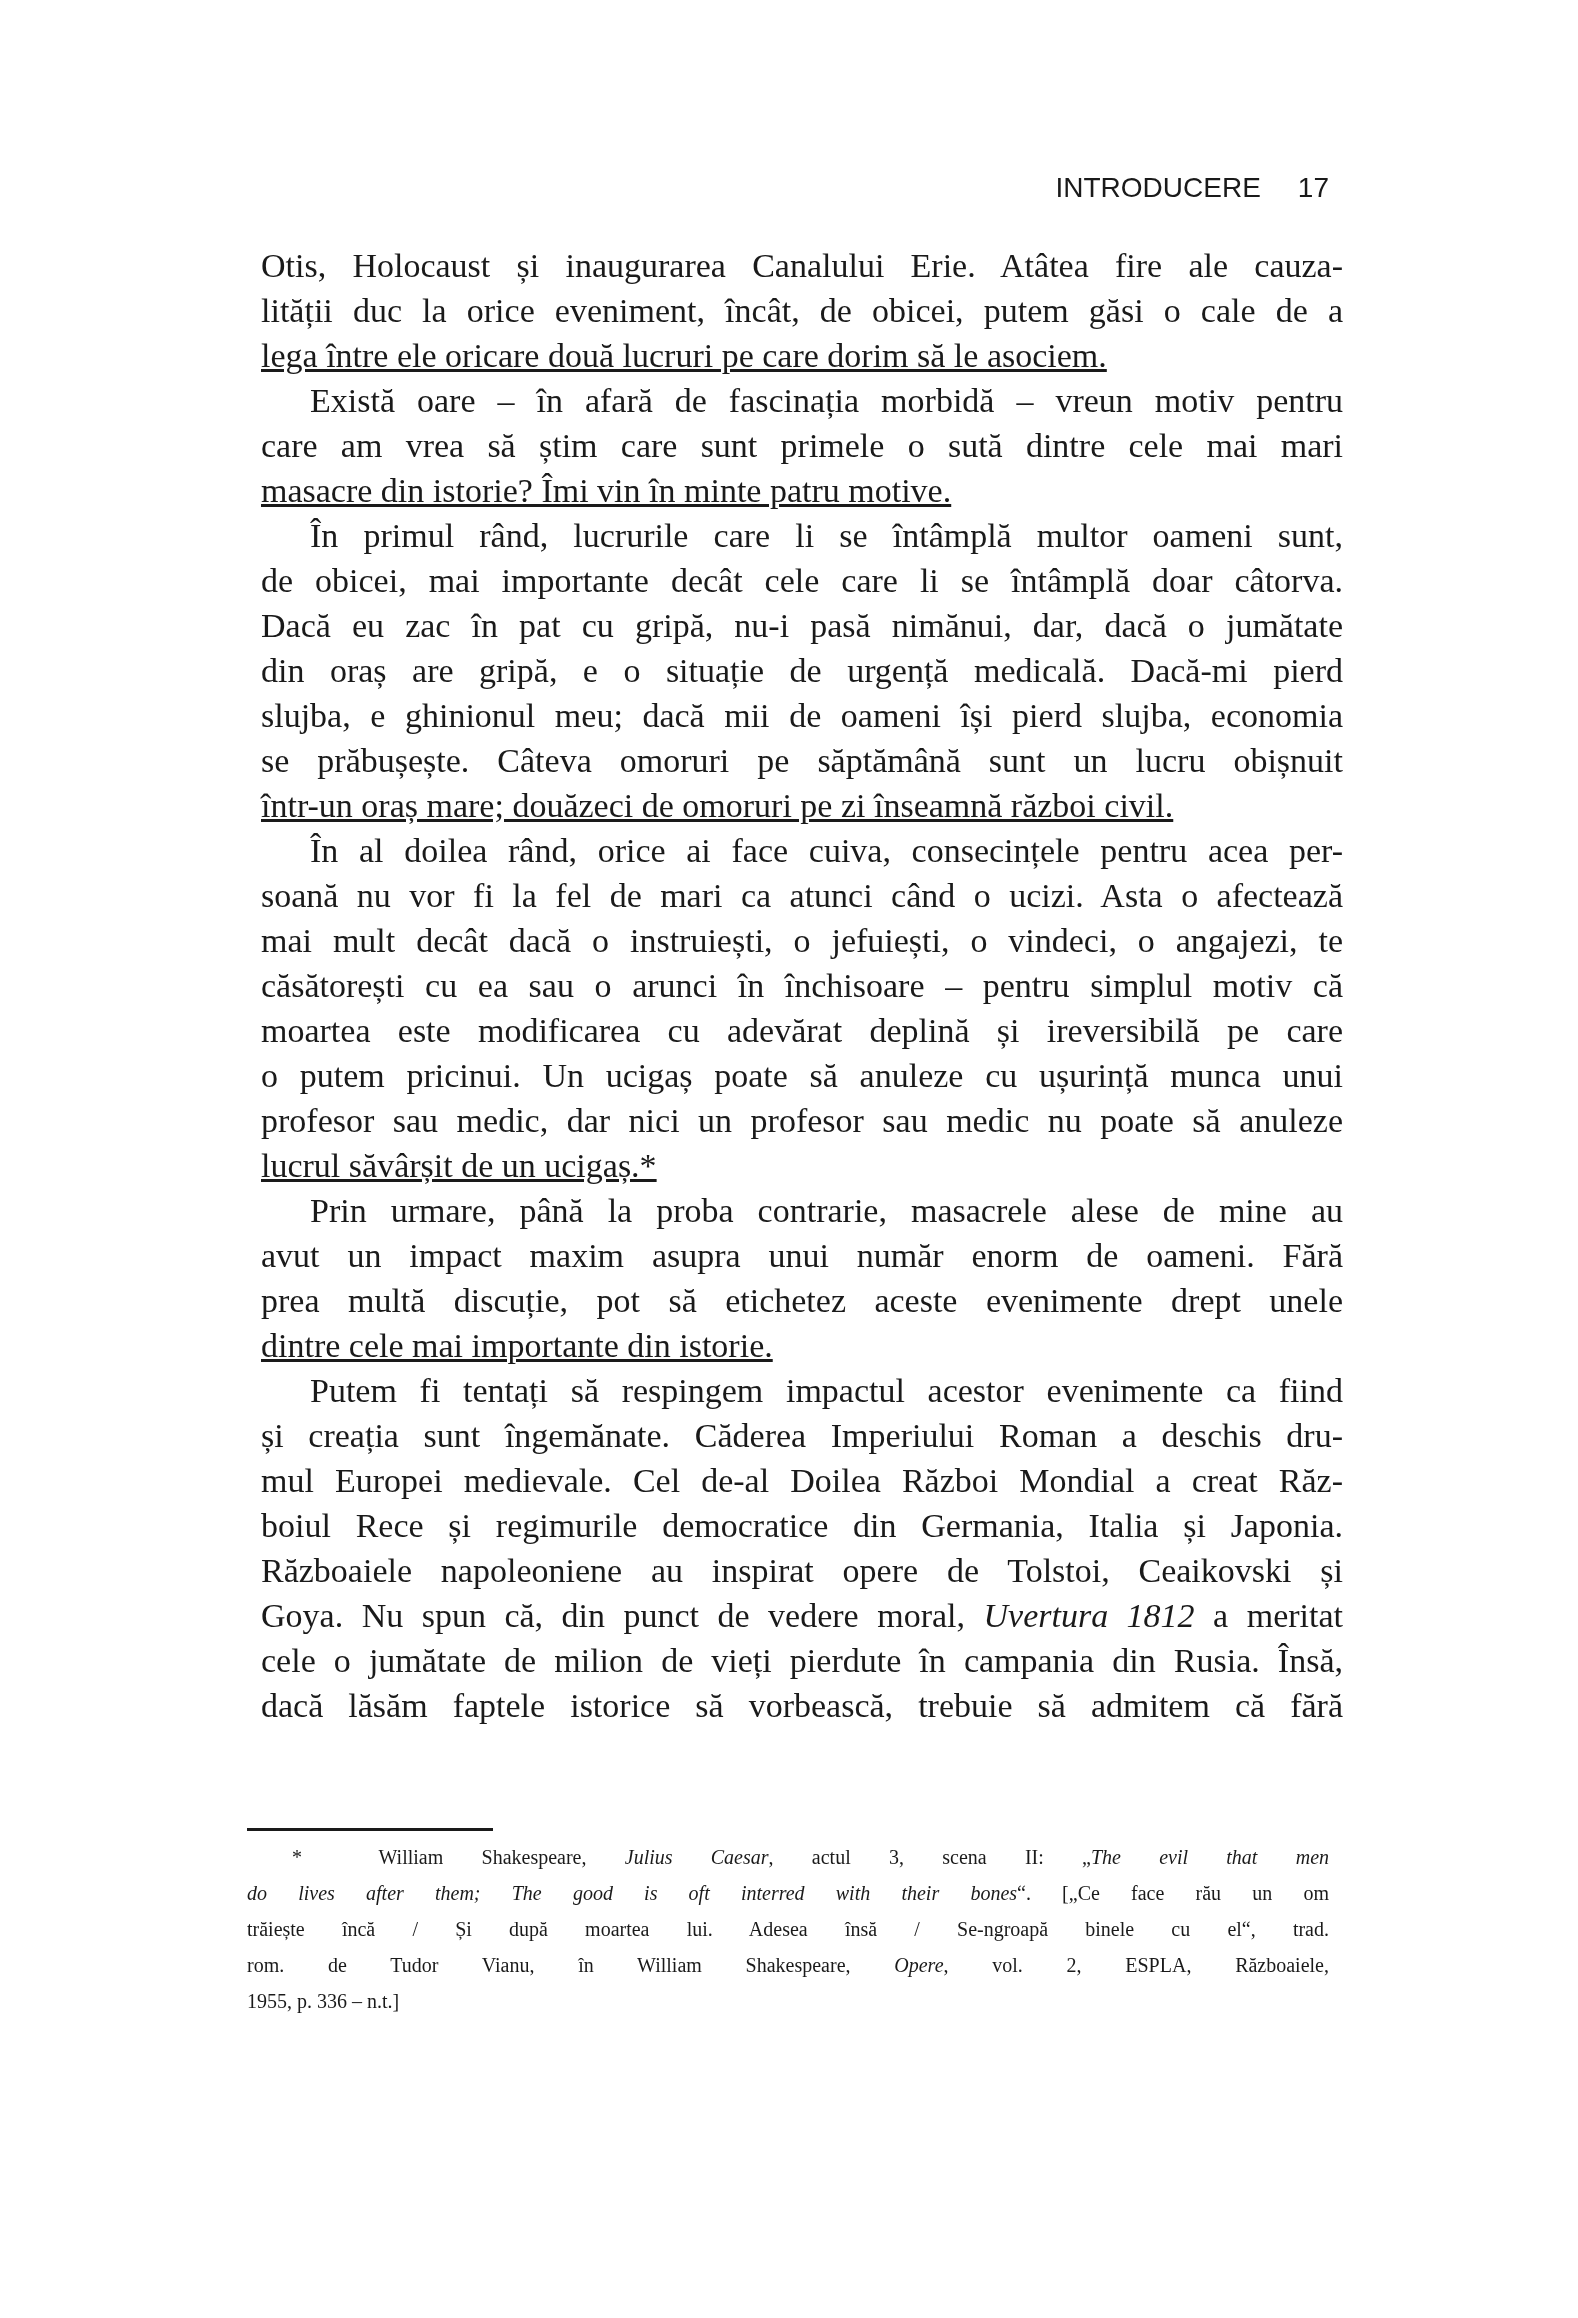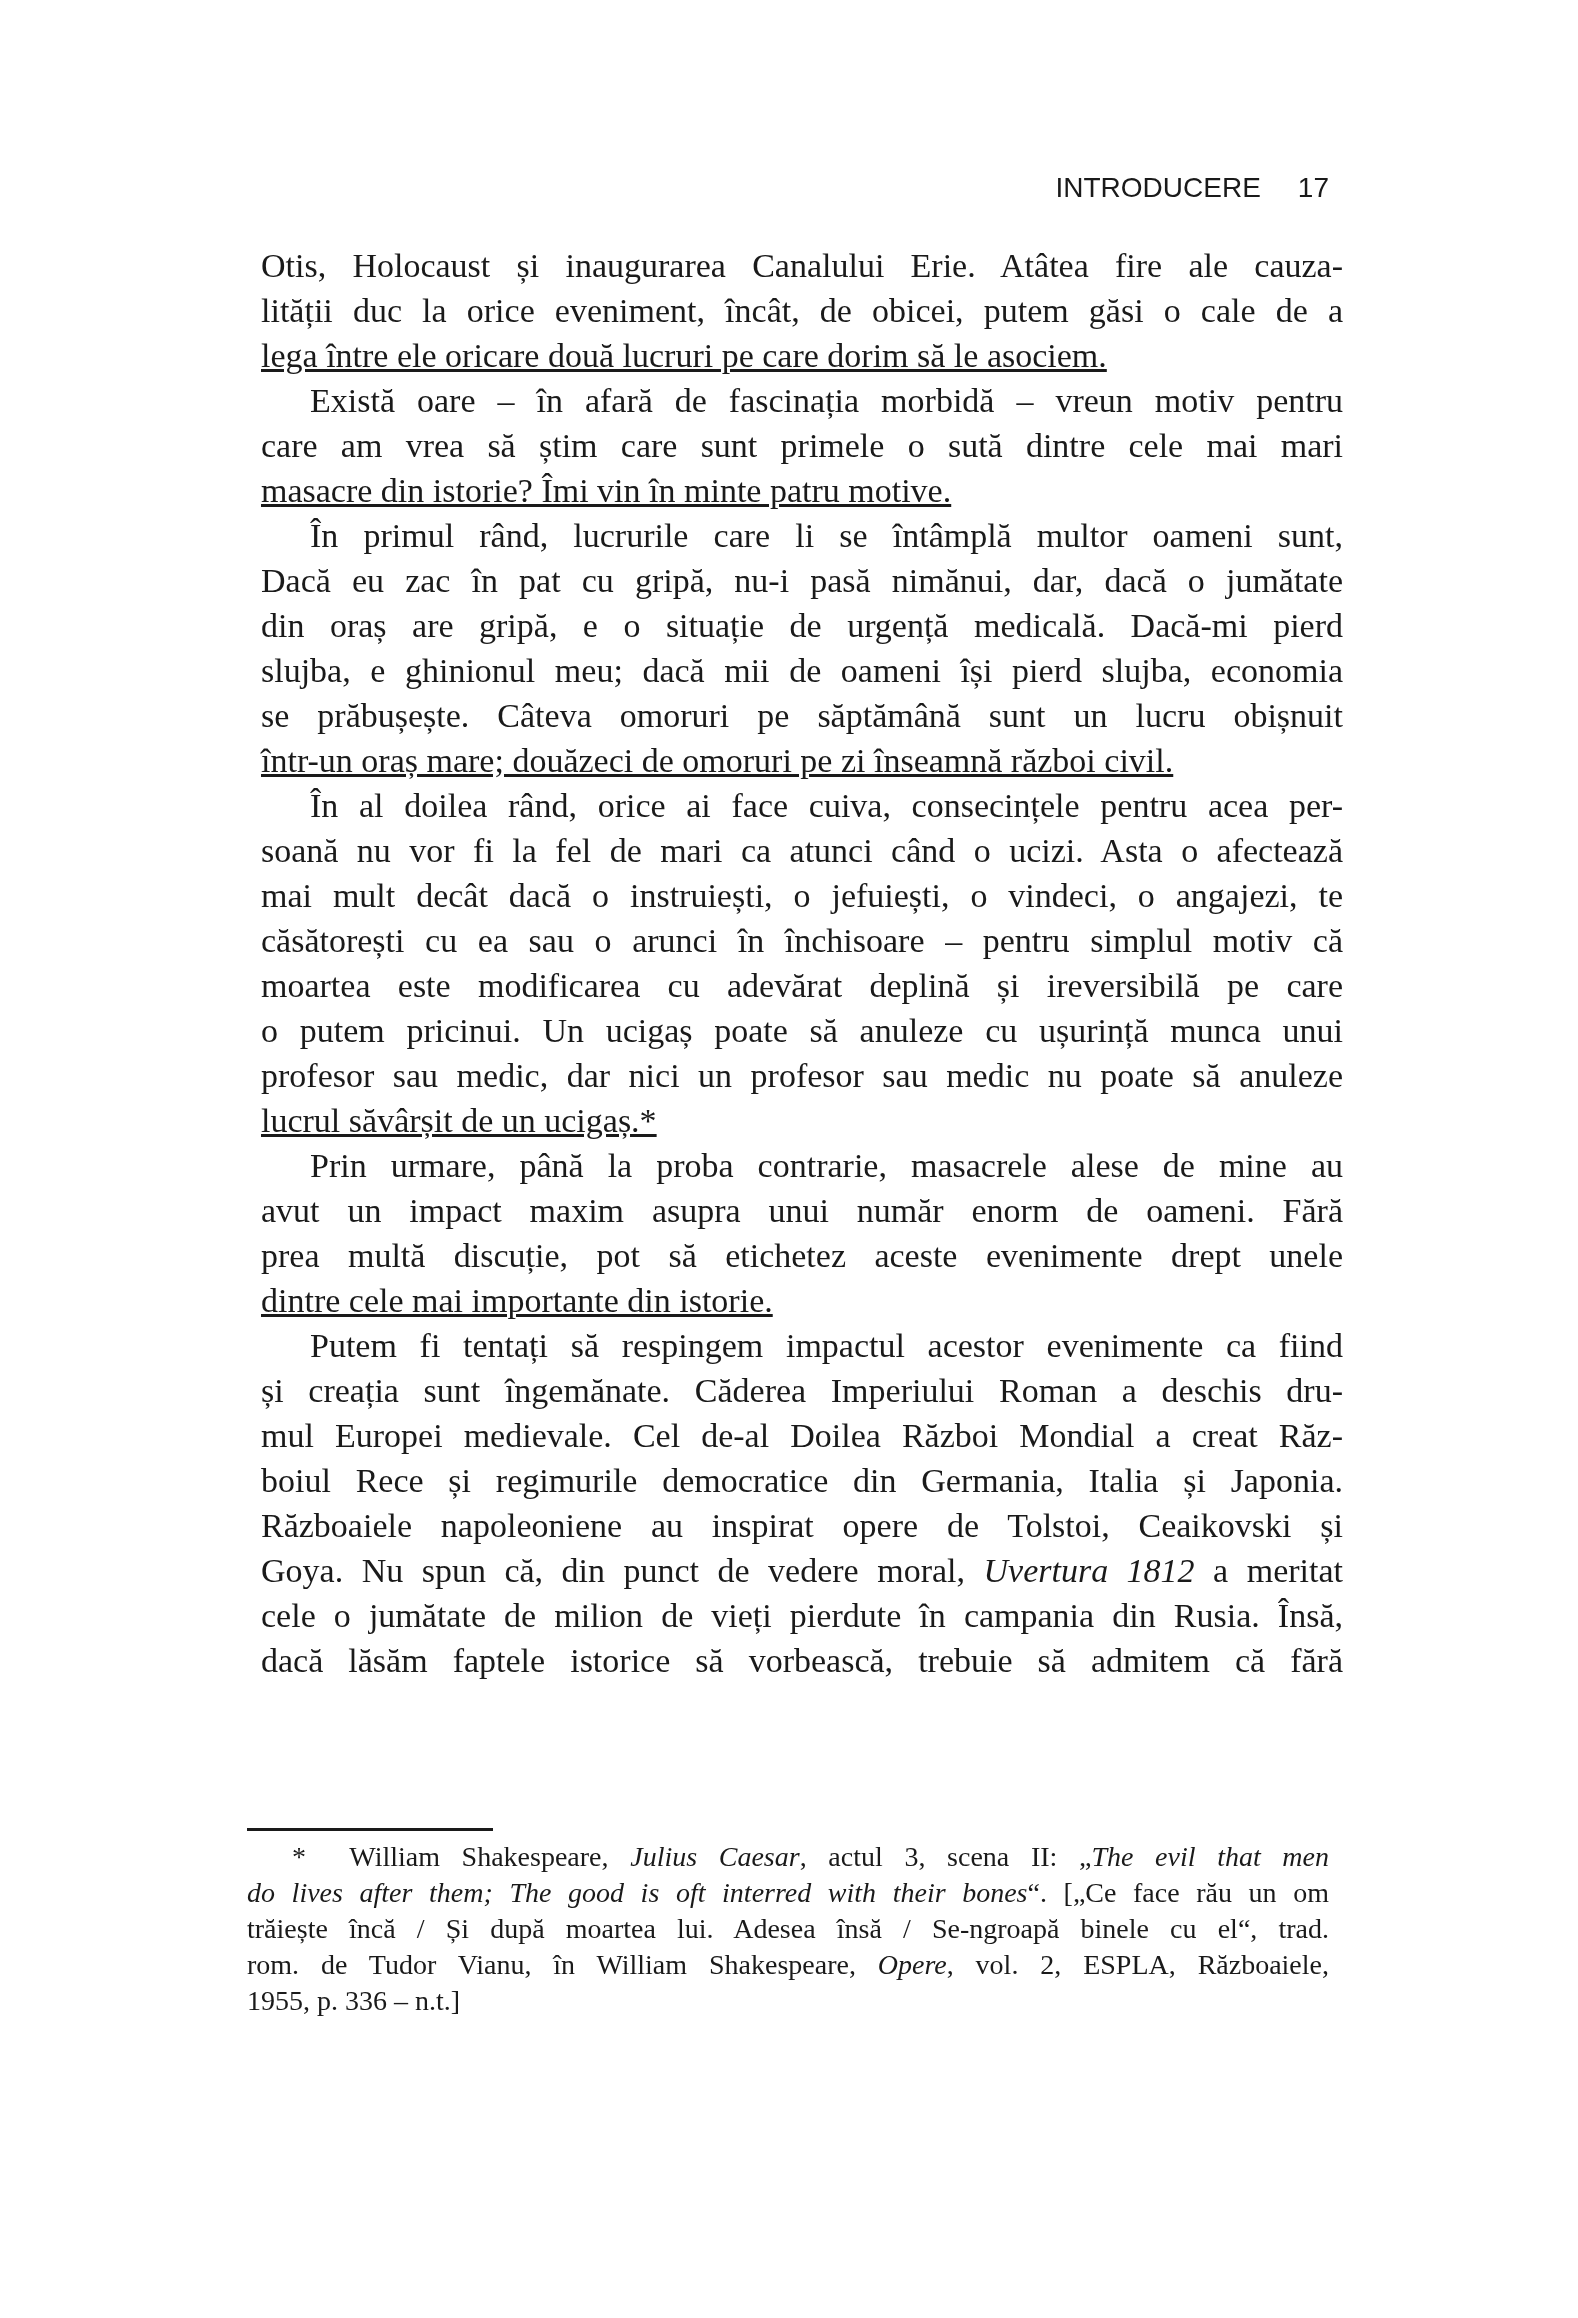--- a/index.html
+++ b/index.html
@@ -77,21 +77,21 @@
     width: 246px;
     height: 2.5px;
     background: #1a1a1a;
   }
   .footnotes {
     position: absolute;
     left: 247px;
     top: 1839px;
     width: 1082px;
     font-family: "Liberation Serif", serif;
-    font-size: 28px;
+    font-size: 20px;
     color: #1a1a1a;
   }
   .fline {
     display: block;
     height: 36px;
     line-height: 36px;
     text-align: justify;
     text-align-last: justify;
   }
   .fline.indent {
@@ -119,20 +119,21 @@
     </div>
 
     <div>
       <span class="line indent">Există oare – în afară de fascinația morbidă – vreun motiv pentru</span>
       <span class="line">care am vrea să știm care sunt primele o sută dintre cele mai mari</span>
       <span class="line last">masacre din istorie? Îmi vin în minte patru motive.</span>
     </div>
 
     <div>
       <span class="line indent">În primul rând, lucrurile care li se întâmplă multor oameni sunt,</span>
+      <span class="line">de obicei, mai importante decât cele care li se întâmplă doar câtorva.</span>
       <span class="line">Dacă eu zac în pat cu gripă, nu-i pasă nimănui, dar, dacă o jumătate</span>
       <span class="line">din oraș are gripă, e o situație de urgență medicală. Dacă-mi pierd</span>
       <span class="line">slujba, e ghinionul meu; dacă mii de oameni își pierd slujba, economia</span>
       <span class="line">se prăbușește. Câteva omoruri pe săptămână sunt un lucru obișnuit</span>
       <span class="line last">într-un oraș mare; douăzeci de omoruri pe zi înseamnă război civil.</span>
     </div>
 
     <div>
       <span class="line indent">În al doilea rând, orice ai face cuiva, consecințele pentru acea per-</span>
       <span class="line">soană nu vor fi la fel de mari ca atunci când o ucizi. Asta o afectează</span>

